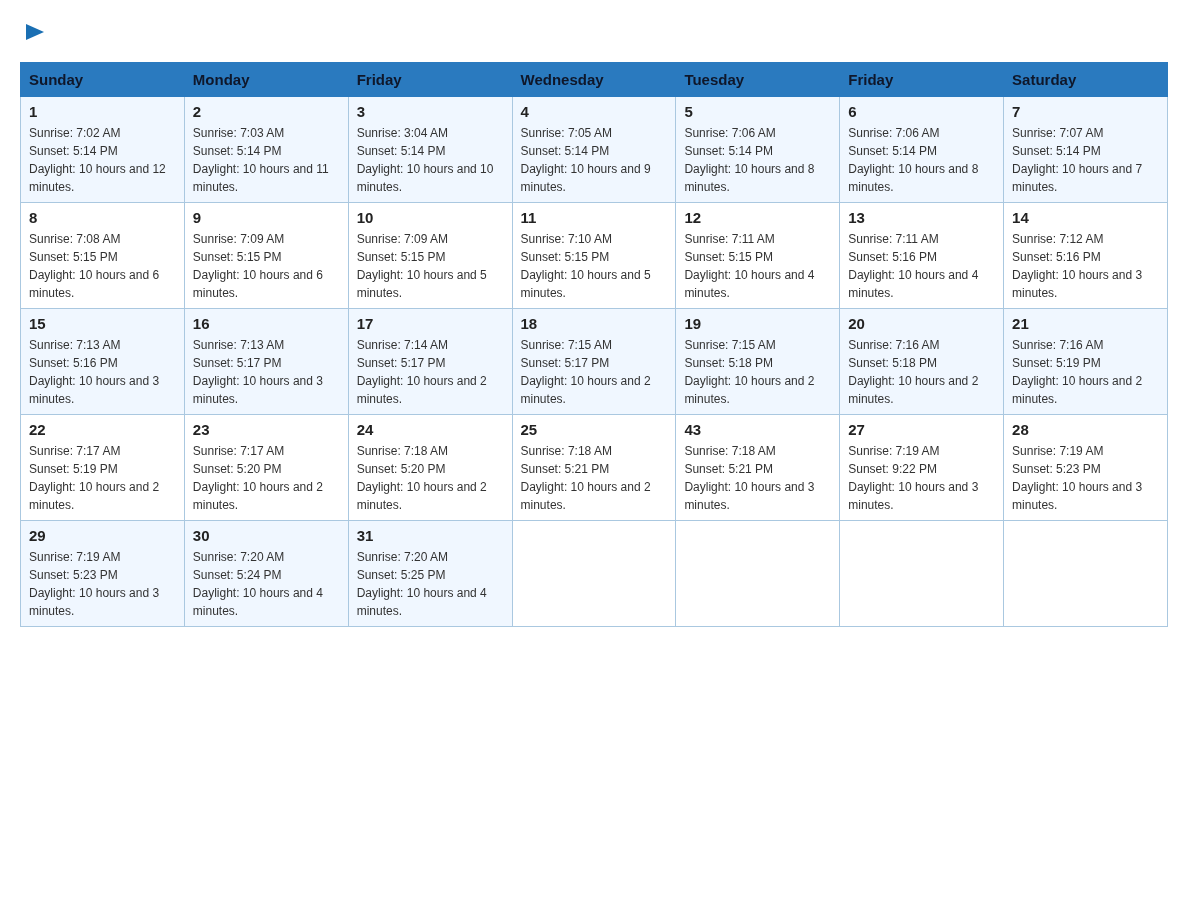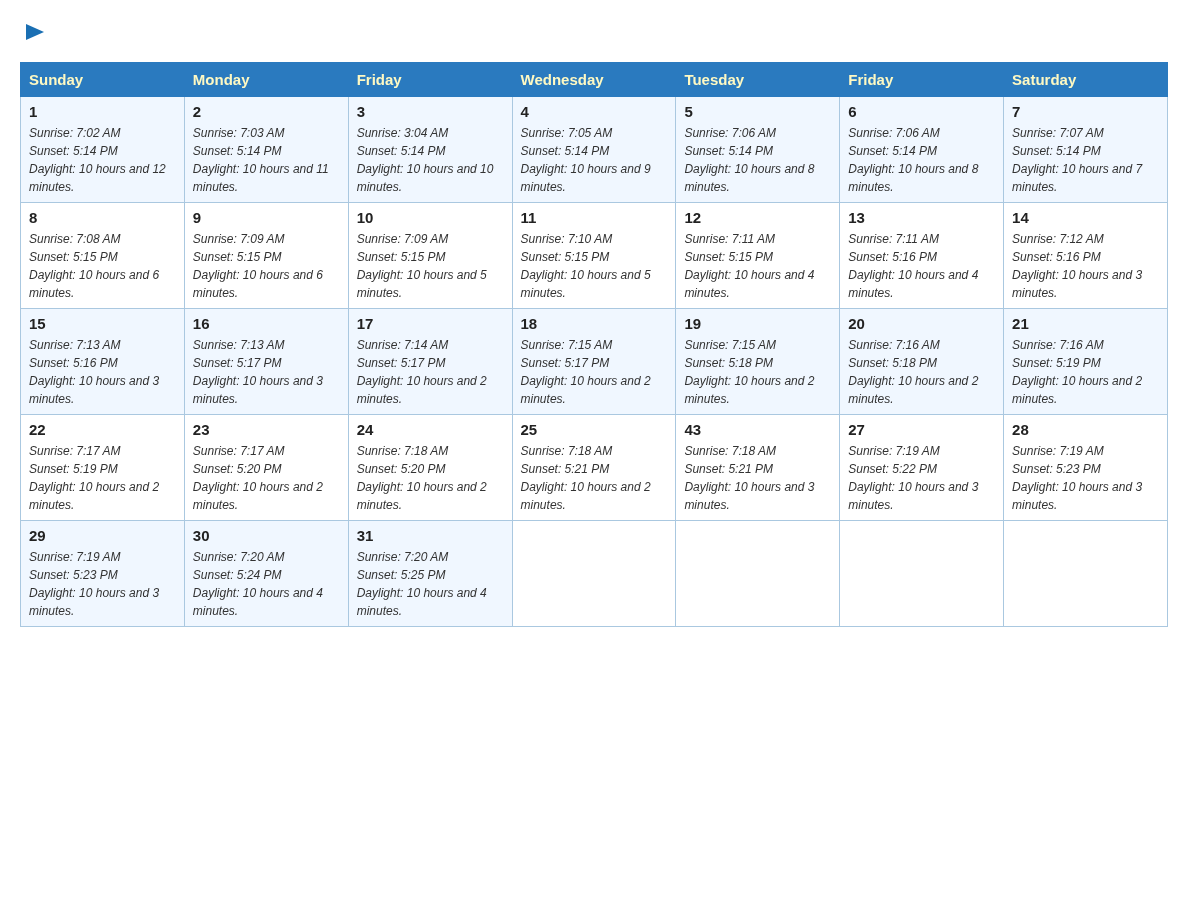--- a/index.html
+++ b/index.html
@@ -50,21 +50,21 @@
       color: #444;
       margin-top: 4px;
     }
     table {
       width: 100%;
       border-collapse: collapse;
       table-layout: fixed;
     }
     thead tr th {
       background: #2a7abf;
-      color: #fef9c3;
+      color: #0f172a;
       font-size: 15px;
       font-weight: bold;
       padding: 8px 8px;
       text-align: left;
       border: 1px solid #2a7abf;
     }
     tbody tr td {
       border: 1px solid #aac8e0;
       padding: 6px 8px;
       vertical-align: top;
@@ -76,21 +76,20 @@
       font-size: 15px;
       font-weight: bold;
       color: #222;
       display: block;
       margin-bottom: 4px;
     }
     .day-info {
       font-size: 12px;
       color: #333;
       line-height: 1.5;
-      font-style: italic;
     }
     tbody tr:nth-child(odd) td {
       background: #f0f7ff;
     }
     tbody tr:nth-child(even) td {
       background: #ffffff;
     }
     td.empty {
       background: #ffffff !important;
     }
@@ -341,21 +340,21 @@
         <div class="day-info">
           <span>Sunrise: 7:18 AM</span><br>
           <span>Sunset: 5:21 PM</span><br>
           <span>Daylight: 10 hours and 3 minutes.</span>
         </div>
       </td>
         <td>
         <span class="day-num">27</span>
         <div class="day-info">
           <span>Sunrise: 7:19 AM</span><br>
-          <span>Sunset: 5:22 PM</span><br>
+          <span>Sunset: 9:22 PM</span><br>
           <span>Daylight: 10 hours and 3 minutes.</span>
         </div>
       </td>
         <td>
         <span class="day-num">28</span>
         <div class="day-info">
           <span>Sunrise: 7:19 AM</span><br>
           <span>Sunset: 5:23 PM</span><br>
           <span>Daylight: 10 hours and 3 minutes.</span>
         </div>

